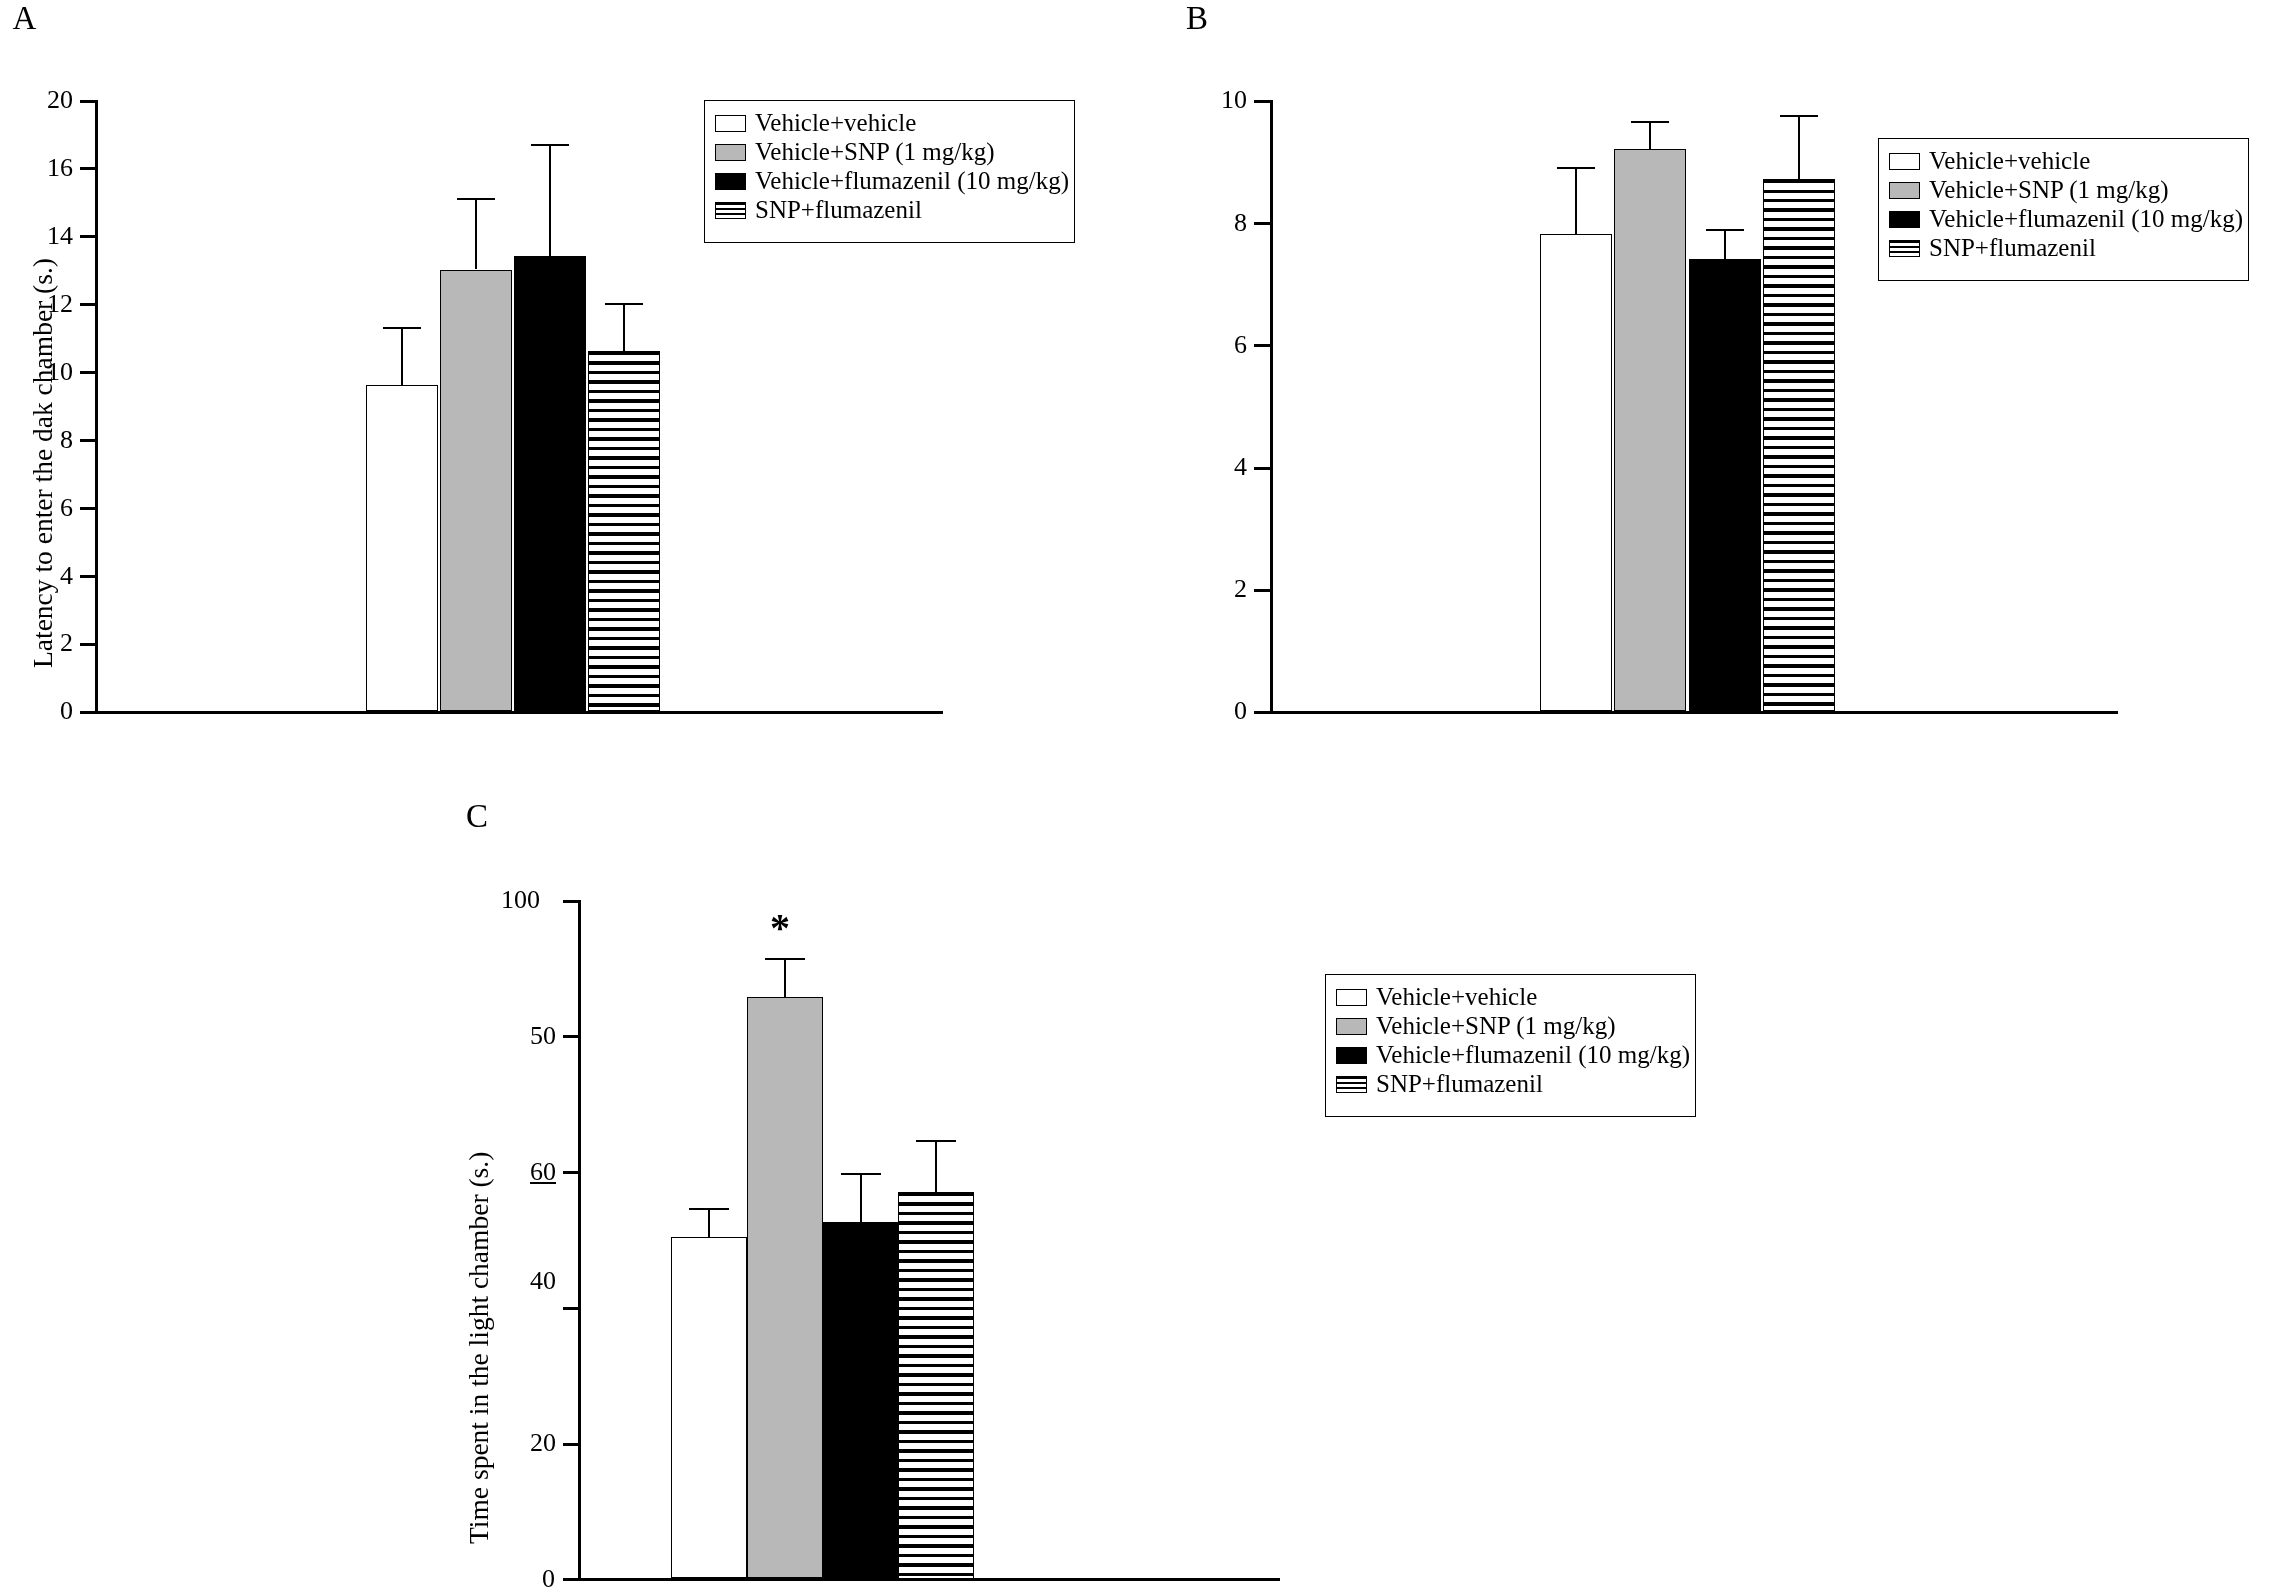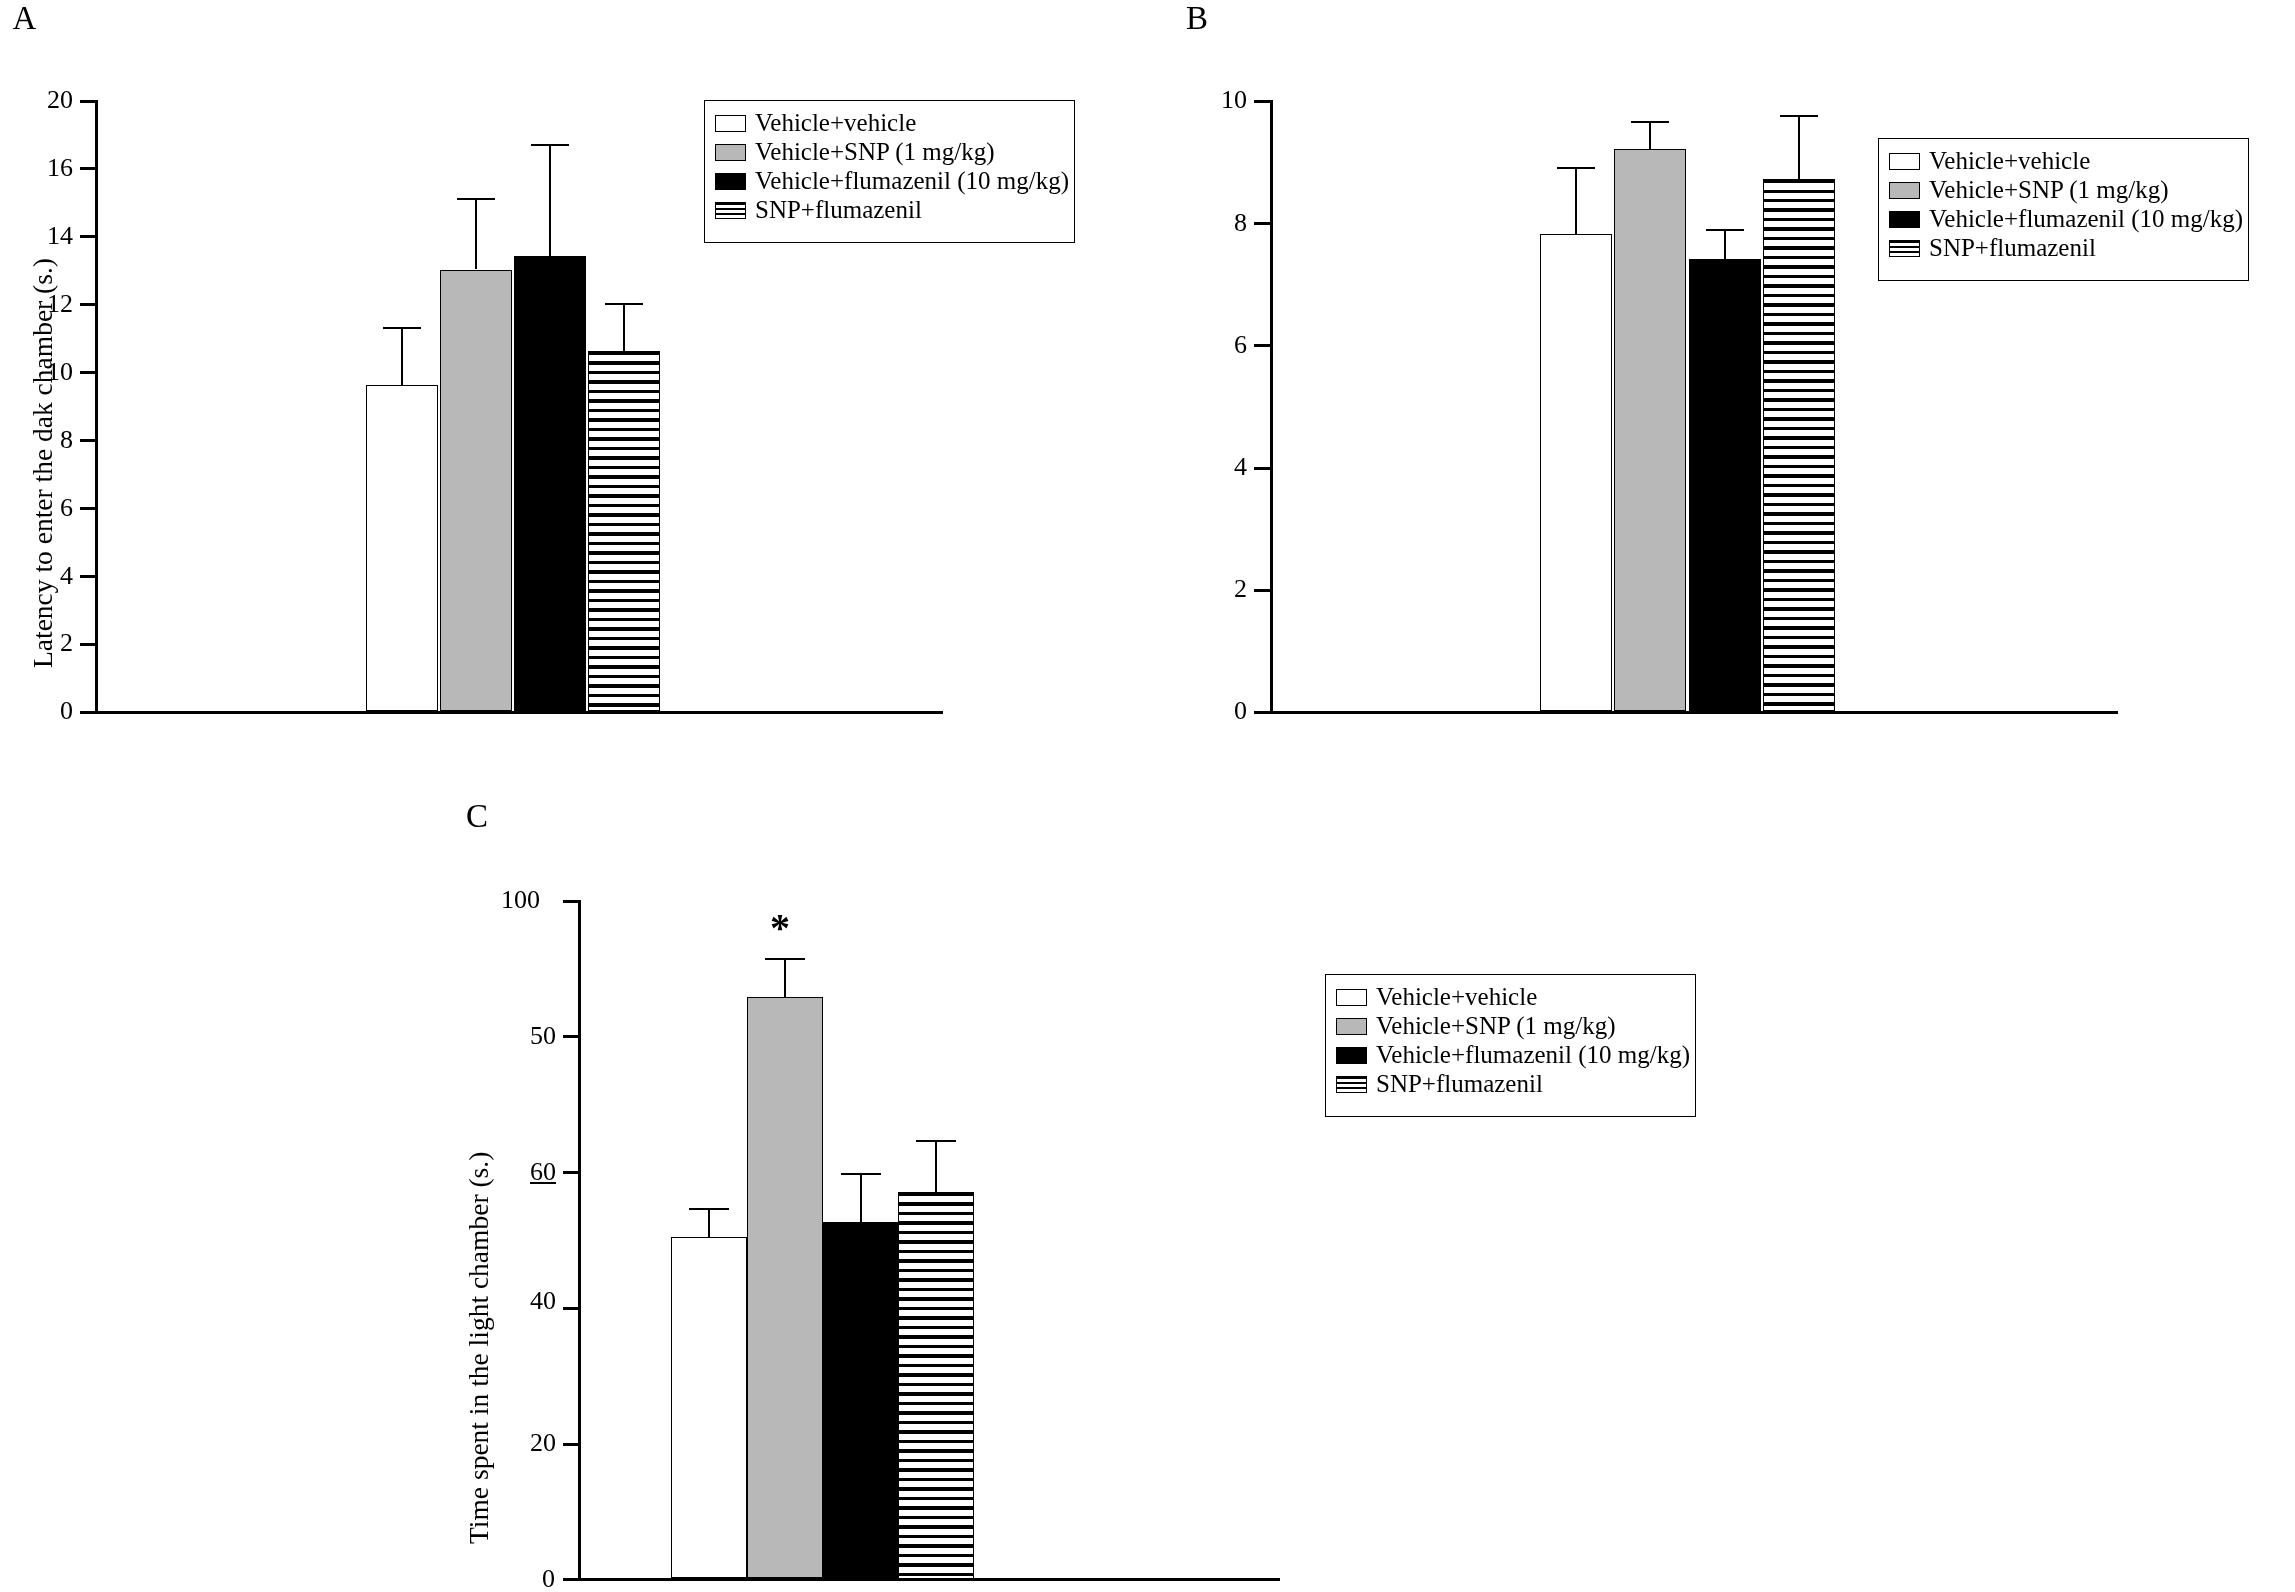--- a/index.html
+++ b/index.html
@@ -238,21 +238,21 @@
   <div class="ylabel" style="left:115px;top:758px;transform:rotate(-90deg);">Time spent in the light chamber (s.)</div>
 
   <div class="axis-line" style="left:230px;top:114px;width:2.8px;height:680px;"></div>
   <div class="axis-line" style="left:230px;top:792px;width:702px;height:2.8px;"></div>
 
   <div class="tick" style="left:215px;top:792px;width:17px;height:2.8px;"></div>
   <div class="tick-label" style="left:168px;top:778px;width:39px;">0</div>
   <div class="tick" style="left:215px;top:657px;width:17px;height:2.8px;"></div>
   <div class="tick-label" style="left:145px;top:642px;width:63px;">20</div>
   <div class="tick" style="left:215px;top:521px;width:17px;height:2.8px;"></div>
-  <div class="tick-label" style="left:145px;top:500px;width:63px;">40</div>
+  <div class="tick-label" style="left:145px;top:480px;width:63px;">40</div>
   <div class="tick" style="left:215px;top:385px;width:17px;height:2.8px;"></div>
   <div class="tick-label" style="left:145px;top:371px;width:63px;text-decoration:underline;">60</div>
   <div class="tick" style="left:215px;top:249px;width:17px;height:2.8px;"></div>
   <div class="tick-label" style="left:145px;top:235px;width:63px;">50</div>
   <div class="tick" style="left:215px;top:114px;width:17px;height:2.8px;"></div>
   <div class="tick-label" style="left:102px;top:99px;width:90px;">100</div>
 
   <div class="bar white" style="left:323px;top:451px;width:76px;height:341px;"></div>
   <div class="errbar" style="left:323px;top:422px;width:76px;height:29px;">
     <div class="err-v" style="top:0;height:29px;"></div>

